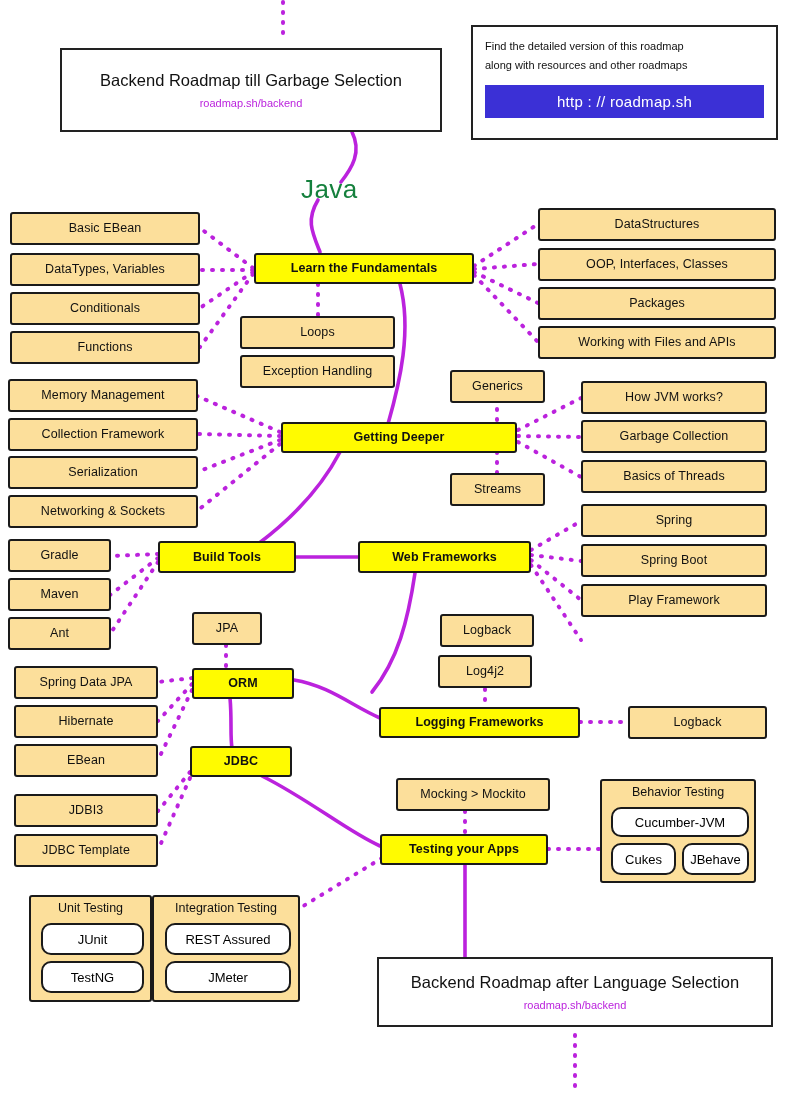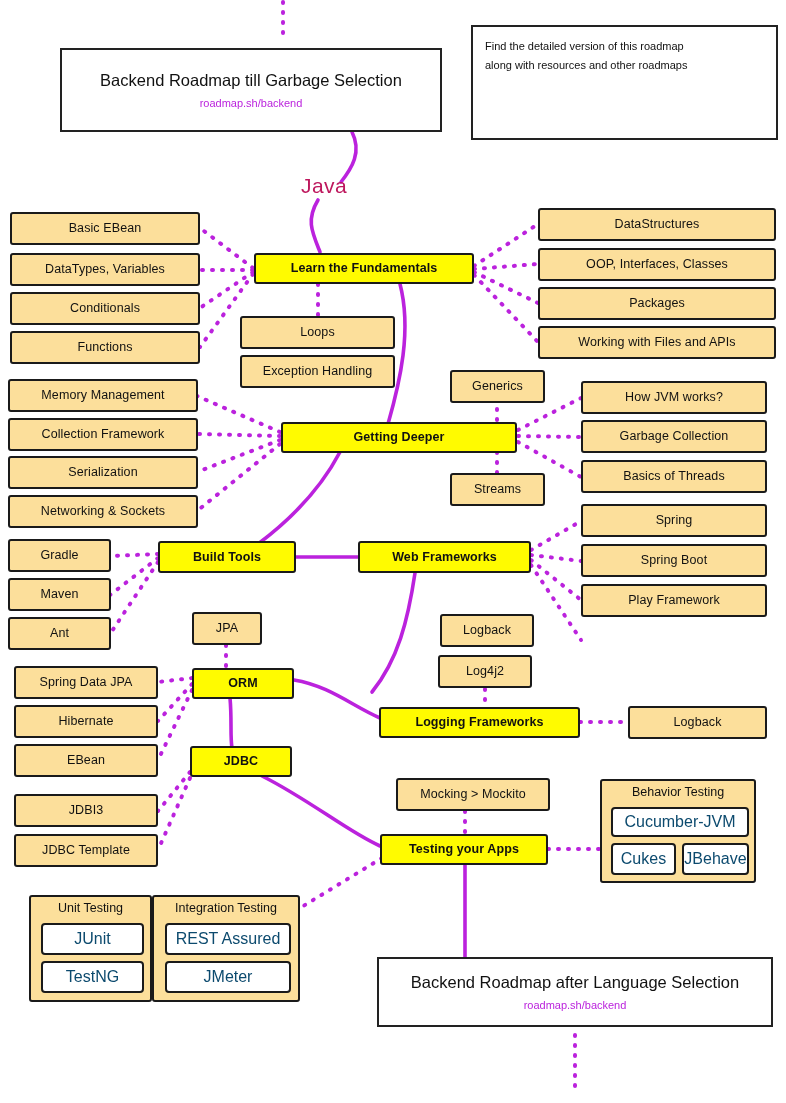--- a/index.html
+++ b/index.html
@@ -11,35 +11,35 @@
         justify-content:center;text-align:center;border:2.2px solid #1a1a1a;
         border-radius:3px;font-size:12.5px;color:#111;line-height:1.15;
         padding:2px 6px;letter-spacing:.1px;}
   .topic{background:#fcdf9b;}
   .primary{background:#fffb00;font-weight:bold;}
   .group{background:#fcdf9b;border:2.4px solid #1a1a1a;border-radius:3px;
          position:absolute;box-sizing:border-box;}
   .group-title{position:absolute;left:0;right:0;top:4px;text-align:center;
                font-size:12.5px;color:#111;}
   .sub{position:absolute;box-sizing:border-box;background:#fff;border:2.2px solid #1a1a1a;
-       border-radius:4px;display:flex;align-items:center;justify-content:center;
-       font-size:16px;color:#0c4a6e;}
+       border-radius:10px;display:flex;align-items:center;justify-content:center;
+       font-size:13px;color:#000000;}
 
   .banner{position:absolute;box-sizing:border-box;background:#fff;border:2.2px solid #222;
           display:flex;flex-direction:column;align-items:center;justify-content:center;}
   .banner .bt{font-size:16.5px;color:#111;}
   .banner .bs{font-size:11px;color:#bb22dd;margin-top:7px;}
 
   .infobox{position:absolute;box-sizing:border-box;background:#fff;border:2.4px solid #222;
            padding:10px 12px 10px 12px;}
   .infobox .line{font-size:11px;color:#111;line-height:1.75;}
   .urlbtn{margin-top:9px;background:#3b30d6;color:#fff;text-align:center;
           font-size:15px;padding:8px 0;letter-spacing:.3px;}
 
-  .javalabel{position:absolute;font-size:21px;color:#be185d;letter-spacing:.4px;}
+  .javalabel{position:absolute;font-size:26px;color:#15803d;letter-spacing:.4px;}
 </style>
 </head>
 <body>
 
 <div id="root">
 
   <svg id="wires" viewBox="0 0 786 1103">
     <g fill="none" stroke="#bb22dd" stroke-linecap="round">
 
       <path d="M283 2 L283 42" stroke-width="4" stroke-dasharray="1 9"></path>
@@ -121,20 +121,21 @@
   </svg>
 
   <div class="banner" style="left:60px;top:48px;width:382px;height:84px;">
     <div class="bt">Backend Roadmap till Garbage Selection</div>
     <div class="bs">roadmap.sh/backend</div>
   </div>
 
   <div class="infobox" style="left:471px;top:25px;width:307px;height:115px;">
     <div class="line">Find the detailed version of this roadmap</div>
     <div class="line">along with resources and other roadmaps</div>
+    <div class="urlbtn">http : // roadmap.sh</div>
   </div>
 
   <div class="javalabel" style="left:301px;top:174px;">Java</div>
 
   <div class="node primary" style="left:254px;top:253px;width:220px;height:31px;">Learn the Fundamentals</div>
 
   <div class="node topic" style="left:10px;top:212px;width:190px;height:33px;">Basic EBean</div>
   <div class="node topic" style="left:10px;top:253px;width:190px;height:33px;">DataTypes, Variables</div>
   <div class="node topic" style="left:10px;top:292px;width:190px;height:33px;">Conditionals</div>
   <div class="node topic" style="left:10px;top:331px;width:190px;height:33px;">Functions</div>

